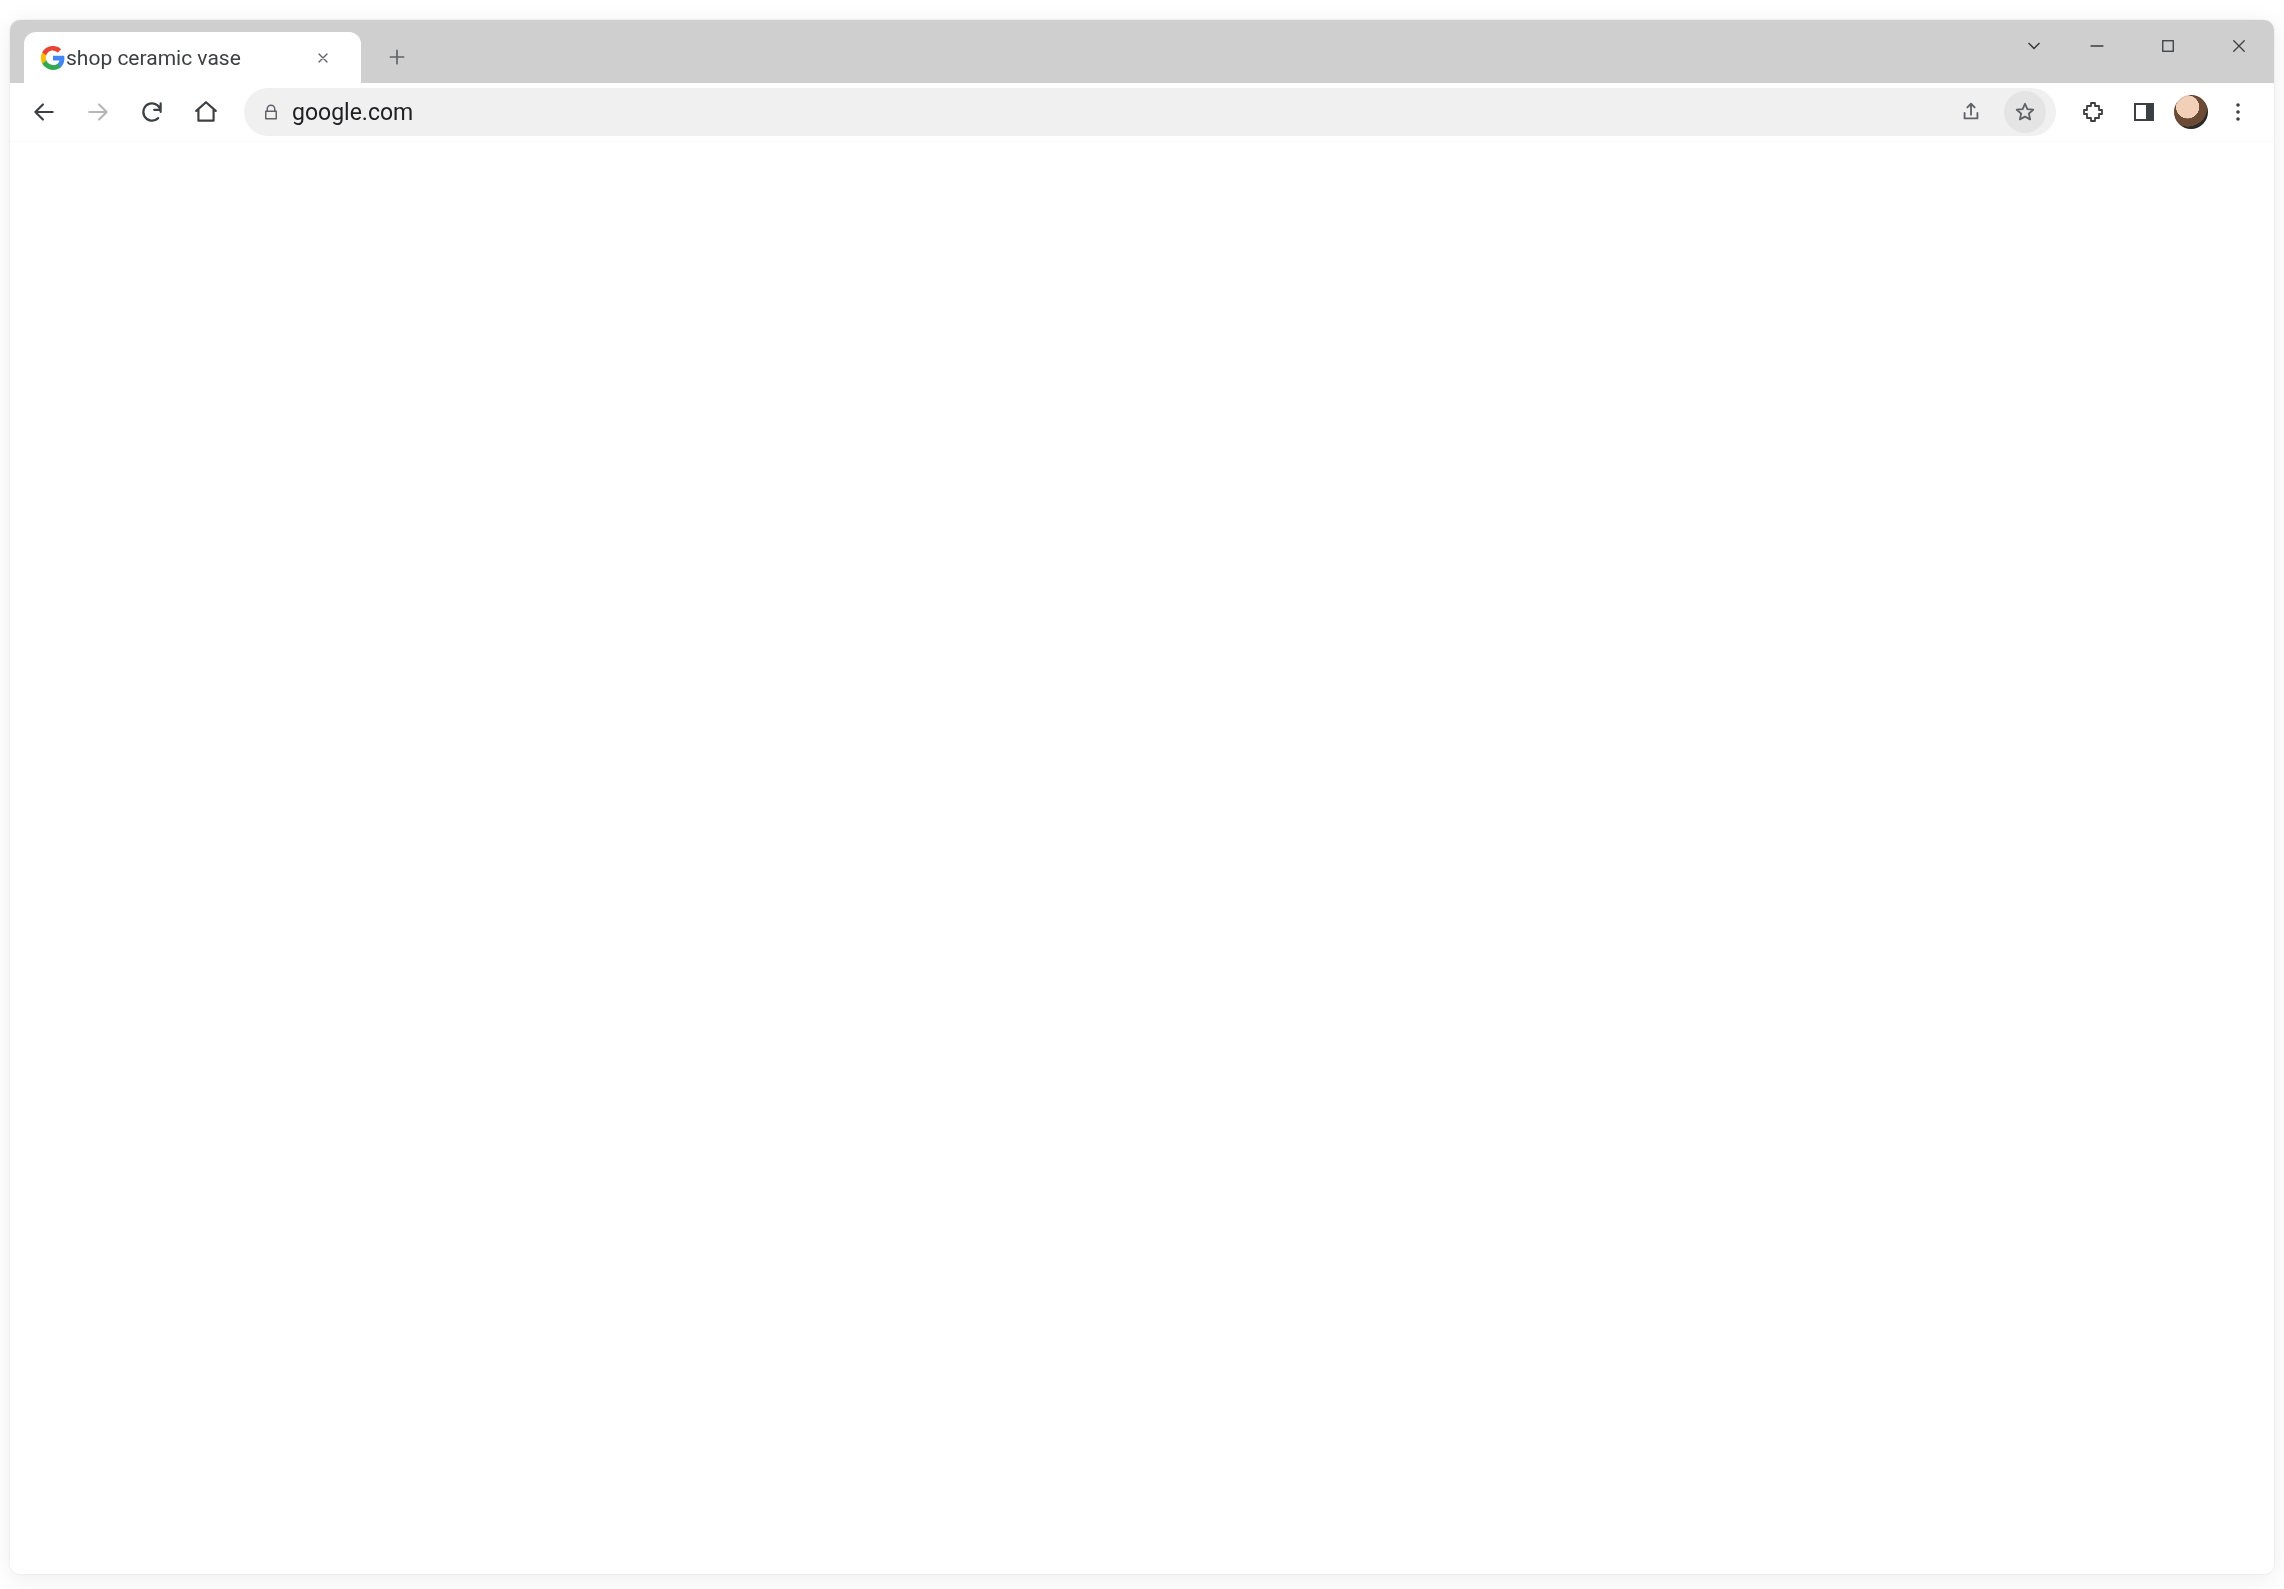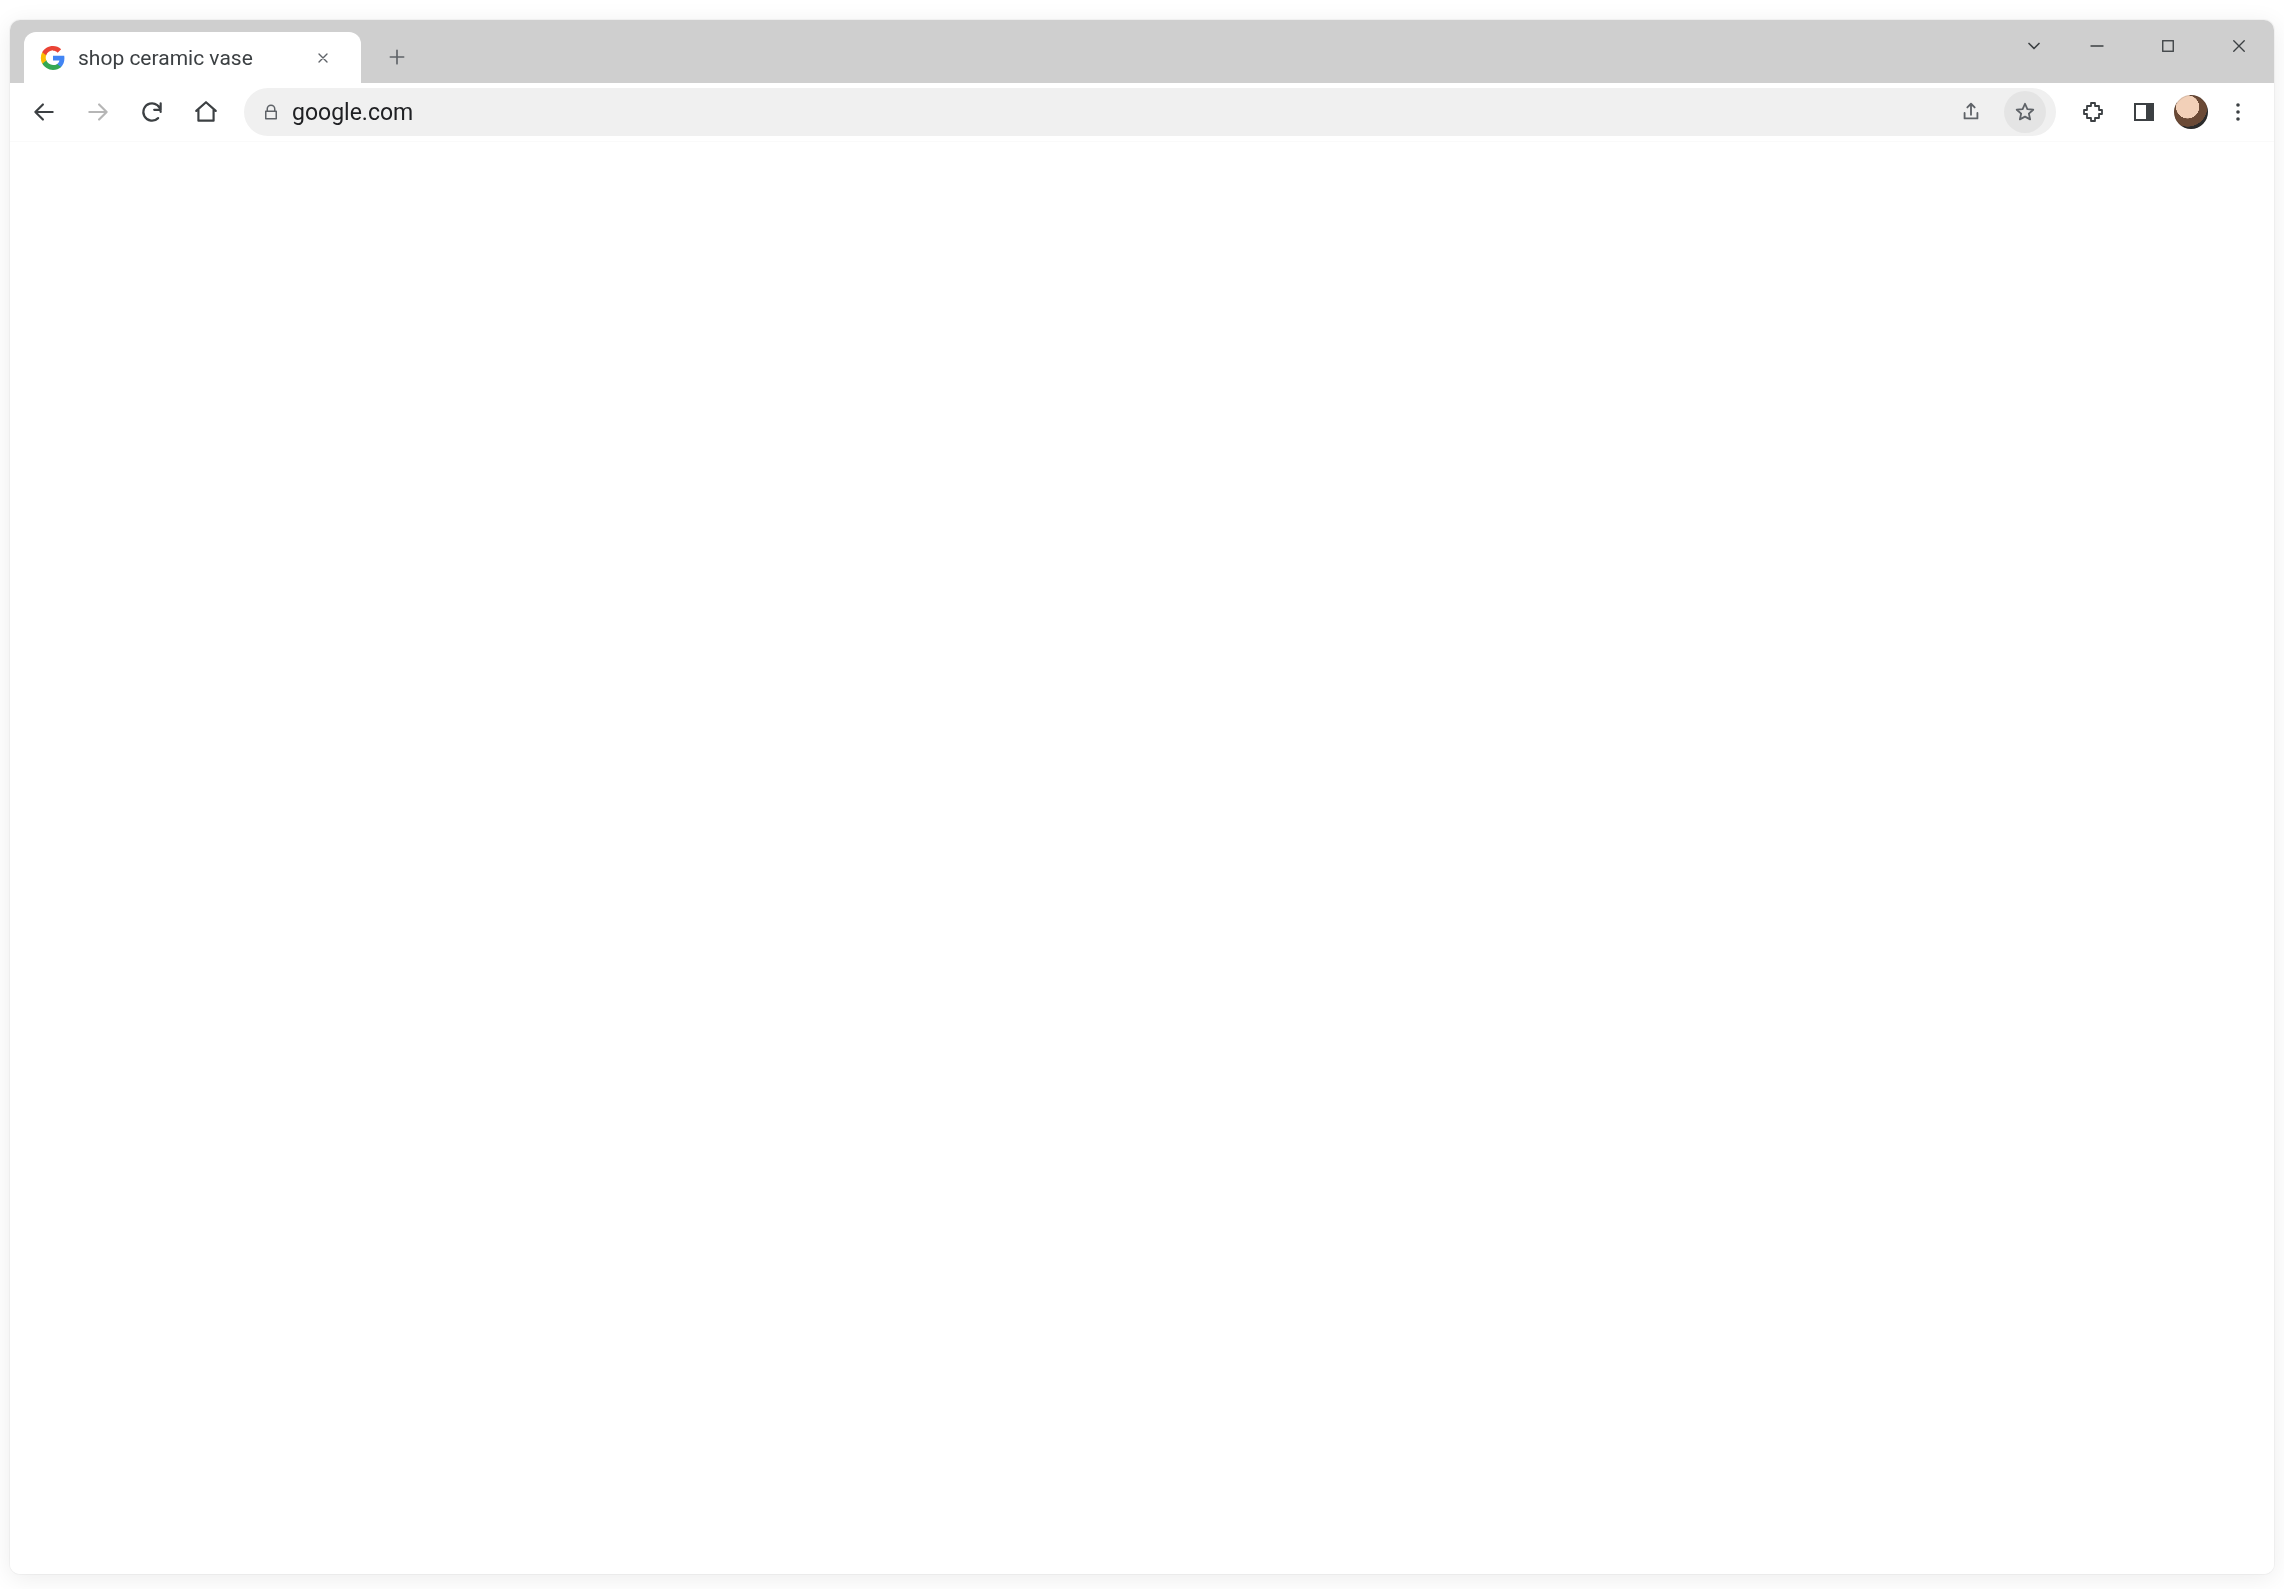--- a/index.html
+++ b/index.html
@@ -37,21 +37,21 @@
   }
   .tab {
     height: 51px;
     min-width: 337px;
     background: #ffffff;
     border-top-left-radius: 12px;
     border-top-right-radius: 12px;
     display: flex;
     align-items: center;
     padding: 0 25px 0 16px;
-    gap: 12px;
+    gap: 0;
     position: relative;
     font-size: 21px;
     color: #3c4043;
   }
   .tab svg.favicon { width: 26px; height: 26px; flex: 0 0 auto; }
   .tab .tab-title { flex: 1 1 auto; white-space: nowrap; overflow: hidden; text-overflow: ellipsis; }
   .tab .tab-close {
     width: 26px; height: 26px; flex: 0 0 auto;
     display:flex; align-items:center; justify-content:center;
     border-radius:50%;

